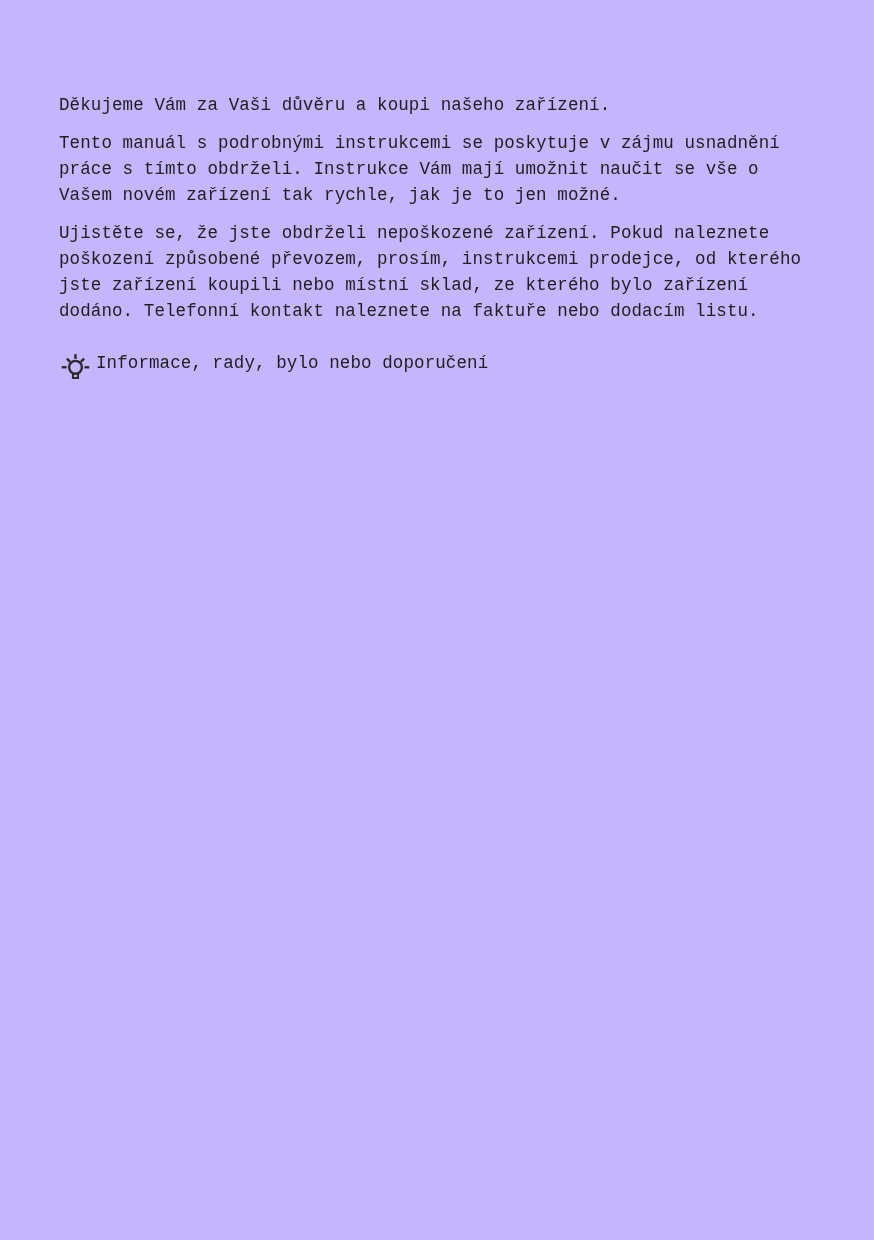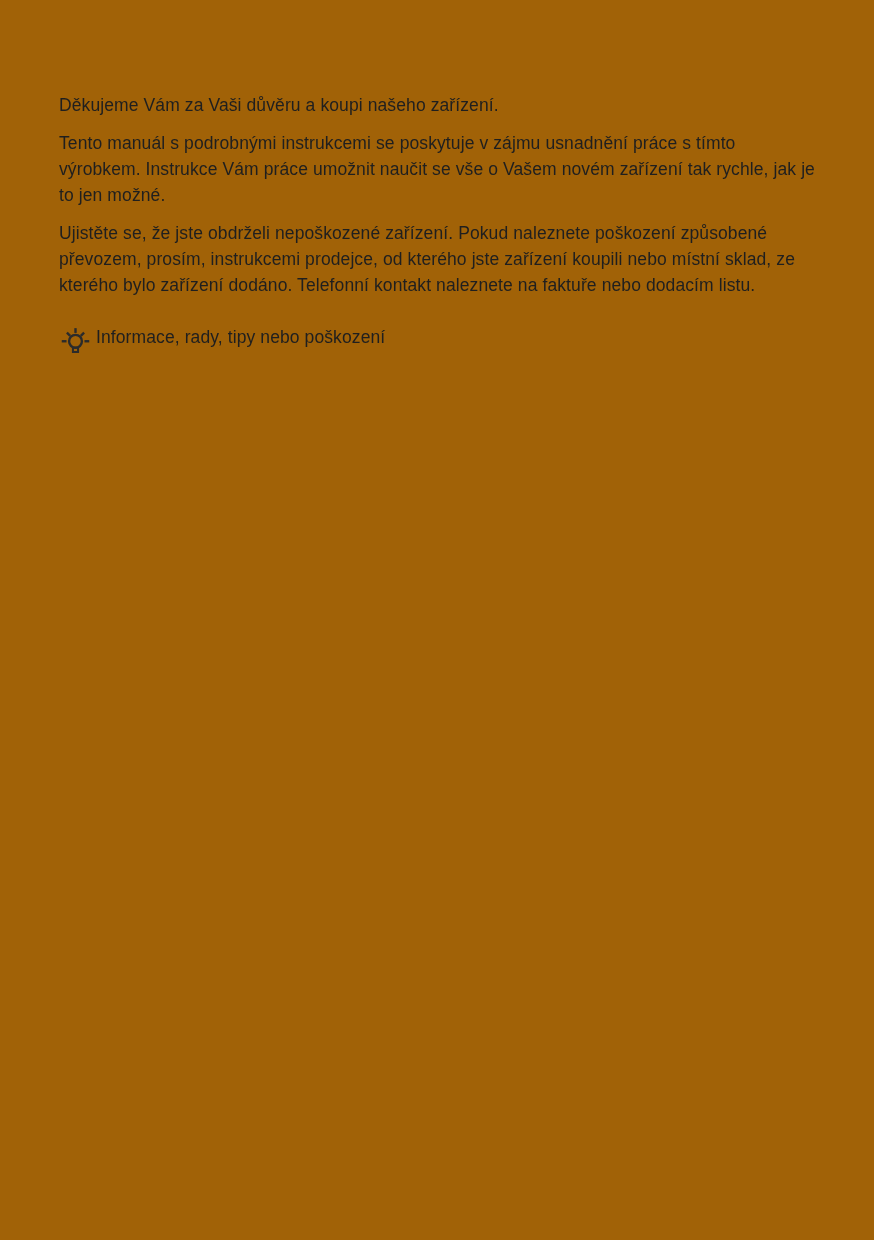--- a/index.html
+++ b/index.html
@@ -4,23 +4,23 @@
 <style>
   html, body {
     margin: 0;
     padding: 0;
     background: #ffffff;
   }
   .page {
     position: relative;
     width: 874px;
     height: 1240px;
-    background: #a16207;
+    background: #c4b5fd;
     overflow: hidden;
-    font-family: Liberation Sans, sans-serif;
+    font-family: Liberation Mono, monospace;
     color: #1f1f1f;
   }
   .content {
     position: absolute;
     left: 59px;
     top: 92px;
     width: 760px;
   }
   .para {
     font-size: 17.5px;
@@ -59,38 +59,38 @@
     letter-spacing: 0.1px;
   }
 </style>
 </head>
 <body>
 
 <div class="page">
   <div class="content">
 
     <p class="para">Děkujeme Vám za Vaši důvěru a koupi našeho zařízení.</p>
-    <p class="para">Tento manuál s podrobnými instrukcemi se poskytuje v zájmu usnadnění práce s tímto výrobkem. Instrukce Vám práce umožnit naučit se vše o Vašem novém zařízení tak rychle, jak je to jen možné.</p>
+    <p class="para">Tento manuál s podrobnými instrukcemi se poskytuje v zájmu usnadnění práce s tímto obdrželi. Instrukce Vám mají umožnit naučit se vše o Vašem novém zařízení tak rychle, jak je to jen možné.</p>
     <p class="para">Ujistěte se, že jste obdrželi nepoškozené zařízení. Pokud naleznete poškození způsobené převozem, prosím, instrukcemi prodejce, od kterého jste zařízení koupili nebo místní sklad, ze kterého bylo zařízení dodáno. Telefonní kontakt naleznete na faktuře nebo dodacím listu.</p>
 
     <div class="notes">
 
       <div class="note">
         <span class="note-icon-wrap">
           <svg width="33" height="34" viewBox="0 0 36 37" fill="none">
             <circle cx="18" cy="15.5" r="7" stroke="#2b2b2b" stroke-width="2.6"></circle>
             <rect x="15.2" y="22.6" width="5.6" height="4.6" stroke="#2b2b2b" stroke-width="2.2" fill="none"></rect>
             <path d="M3 15.5 H8.2" stroke="#2b2b2b" stroke-width="2.6"></path>
             <path d="M27.8 15.5 H33" stroke="#2b2b2b" stroke-width="2.6"></path>
             <path d="M8.6 6.1 L12.2 9.7" stroke="#2b2b2b" stroke-width="2.6"></path>
             <path d="M27.4 6.1 L23.8 9.7" stroke="#2b2b2b" stroke-width="2.6"></path>
             <path d="M18 1.2 V6.4" stroke="#2b2b2b" stroke-width="2.6"></path>
           </svg>
         </span>
         <div class="note-text">
-          <div class="note-desc">Informace, rady, tipy nebo poškození</div>
+          <div class="note-desc">Informace, rady, bylo nebo doporučení</div>
         </div>
       </div>
 
 
     </div>
   </div>
 </div>
 
 </body></html>

